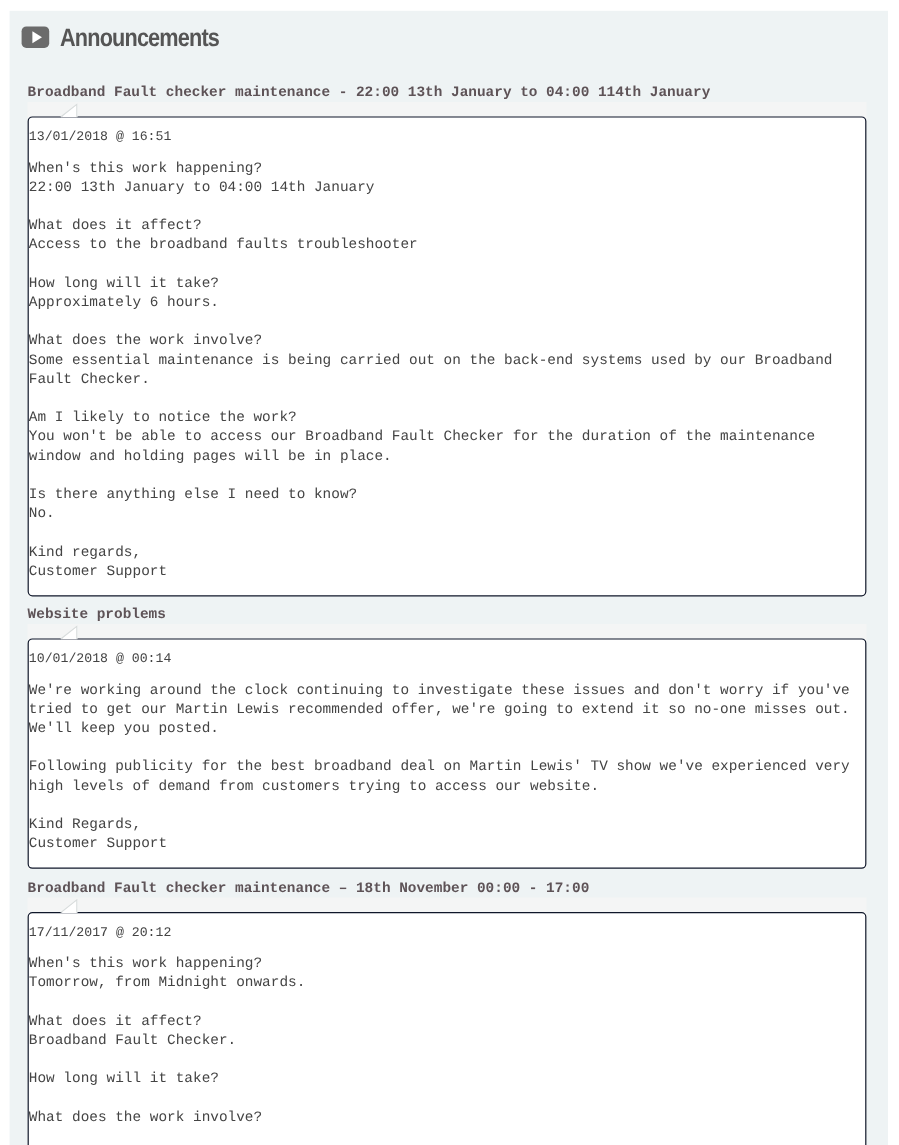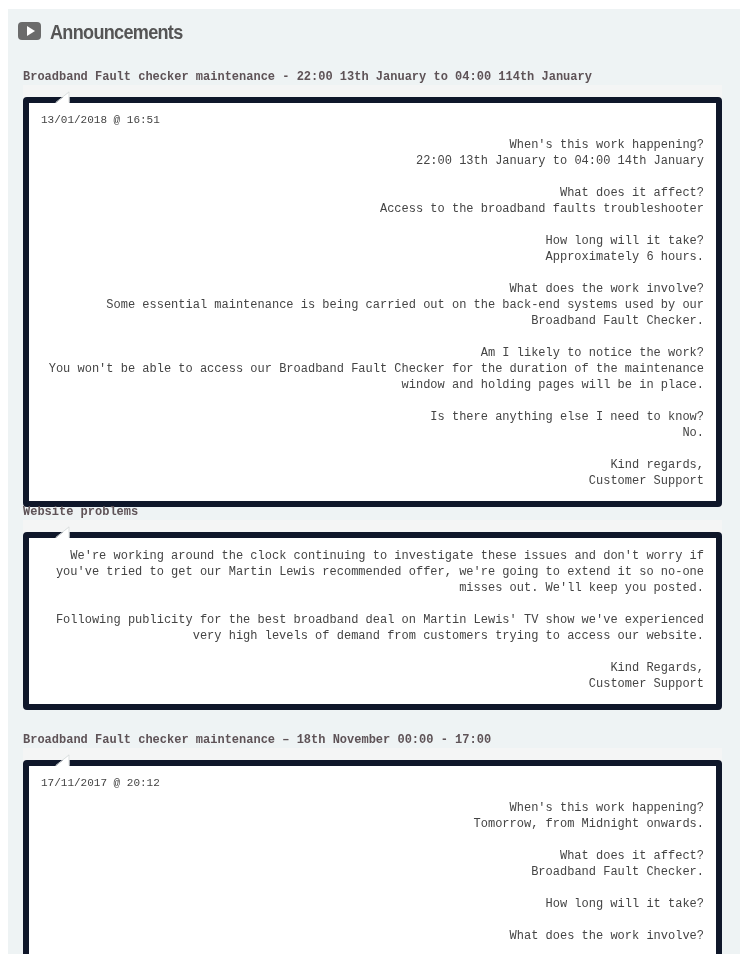--- a/index.html
+++ b/index.html
@@ -23,30 +23,30 @@
     letter-spacing: -0.8px; transform: scaleX(0.86); transform-origin: left center;
     display: inline-block; line-height: 20px;
   }
   .announcement { position: absolute; left: 15px; width: 700px; font-family: Liberation Mono, monospace; }
   .ann-title {
     font-size: 12px; font-weight: bold; color: #5e5357; line-height: 14px; height: 14px;
     white-space: nowrap;
   }
   .ann-panel { position: relative; margin-top: 1px; background: #f4f5f5; padding-top: 12px; width: 699px; }
   .ann-card {
-    position: relative; background: #ffffff; border: 6px solid #0f172a; border-radius: 4px;
-    padding: 10px 12px 12px 12px; font-size: 12px; line-height: 16px; color: #444;
+    position: relative; background: #ffffff; border: 1px solid #0f172a; border-radius: 4px;
+    padding: 10px 12px 12px 0; font-size: 12px; line-height: 16px; color: #444;
   }
   .notch {
     position: absolute; left: 27px; top: 1px; width: 16px; height: 12px;
   }
   .ann-date { font-size: 11px; color: #444; line-height: 14px; margin-bottom: 10px; }
   .ann-para { margin-bottom: 16px; }
   .ann-para:last-child { margin-bottom: 0; }
-  .ann-line { display: block; text-align: right; }
+  .ann-line { display: block; }
 </style>
 </head>
 <body>
 
 <div class="container">
   <div class="page-header">
     <span class="play-icon"></span>
     <span class="page-title">Announcements</span>
   </div>
 
@@ -92,20 +92,21 @@
   </div>
 
   <div class="announcement" style="top:496px;">
     <div class="ann-title">Website problems</div>
     <div class="ann-panel">
       <div class="ann-card">
         <svg class="notch" style="top:-12px;left:26px;" viewBox="0 0 16 13" width="16" height="13">
             <path d="M0,13 L15,1 L15,13 Z" fill="#ffffff"></path>
             <path d="M0,12.5 L14.5,1 L14.5,12.5" fill="none" stroke="#d8dcdc" stroke-width="1"></path>
           </svg>
+        <div class="ann-date">10/01/2018 @ 00:14</div>
         <div class="ann-para">
             <span class="ann-line">We're working around the clock continuing to investigate these issues and don't worry if you've tried to get our Martin Lewis recommended offer, we're going to extend it so no-one misses out. We'll keep you posted.</span>
           </div>
         <div class="ann-para">
             <span class="ann-line">Following publicity for the best broadband deal on Martin Lewis' TV show we've experienced very high levels of demand from customers trying to access our website.</span>
           </div>
         <div class="ann-para">
             <span class="ann-line">Kind Regards,</span>
             <span class="ann-line">Customer Support</span>
           </div>

